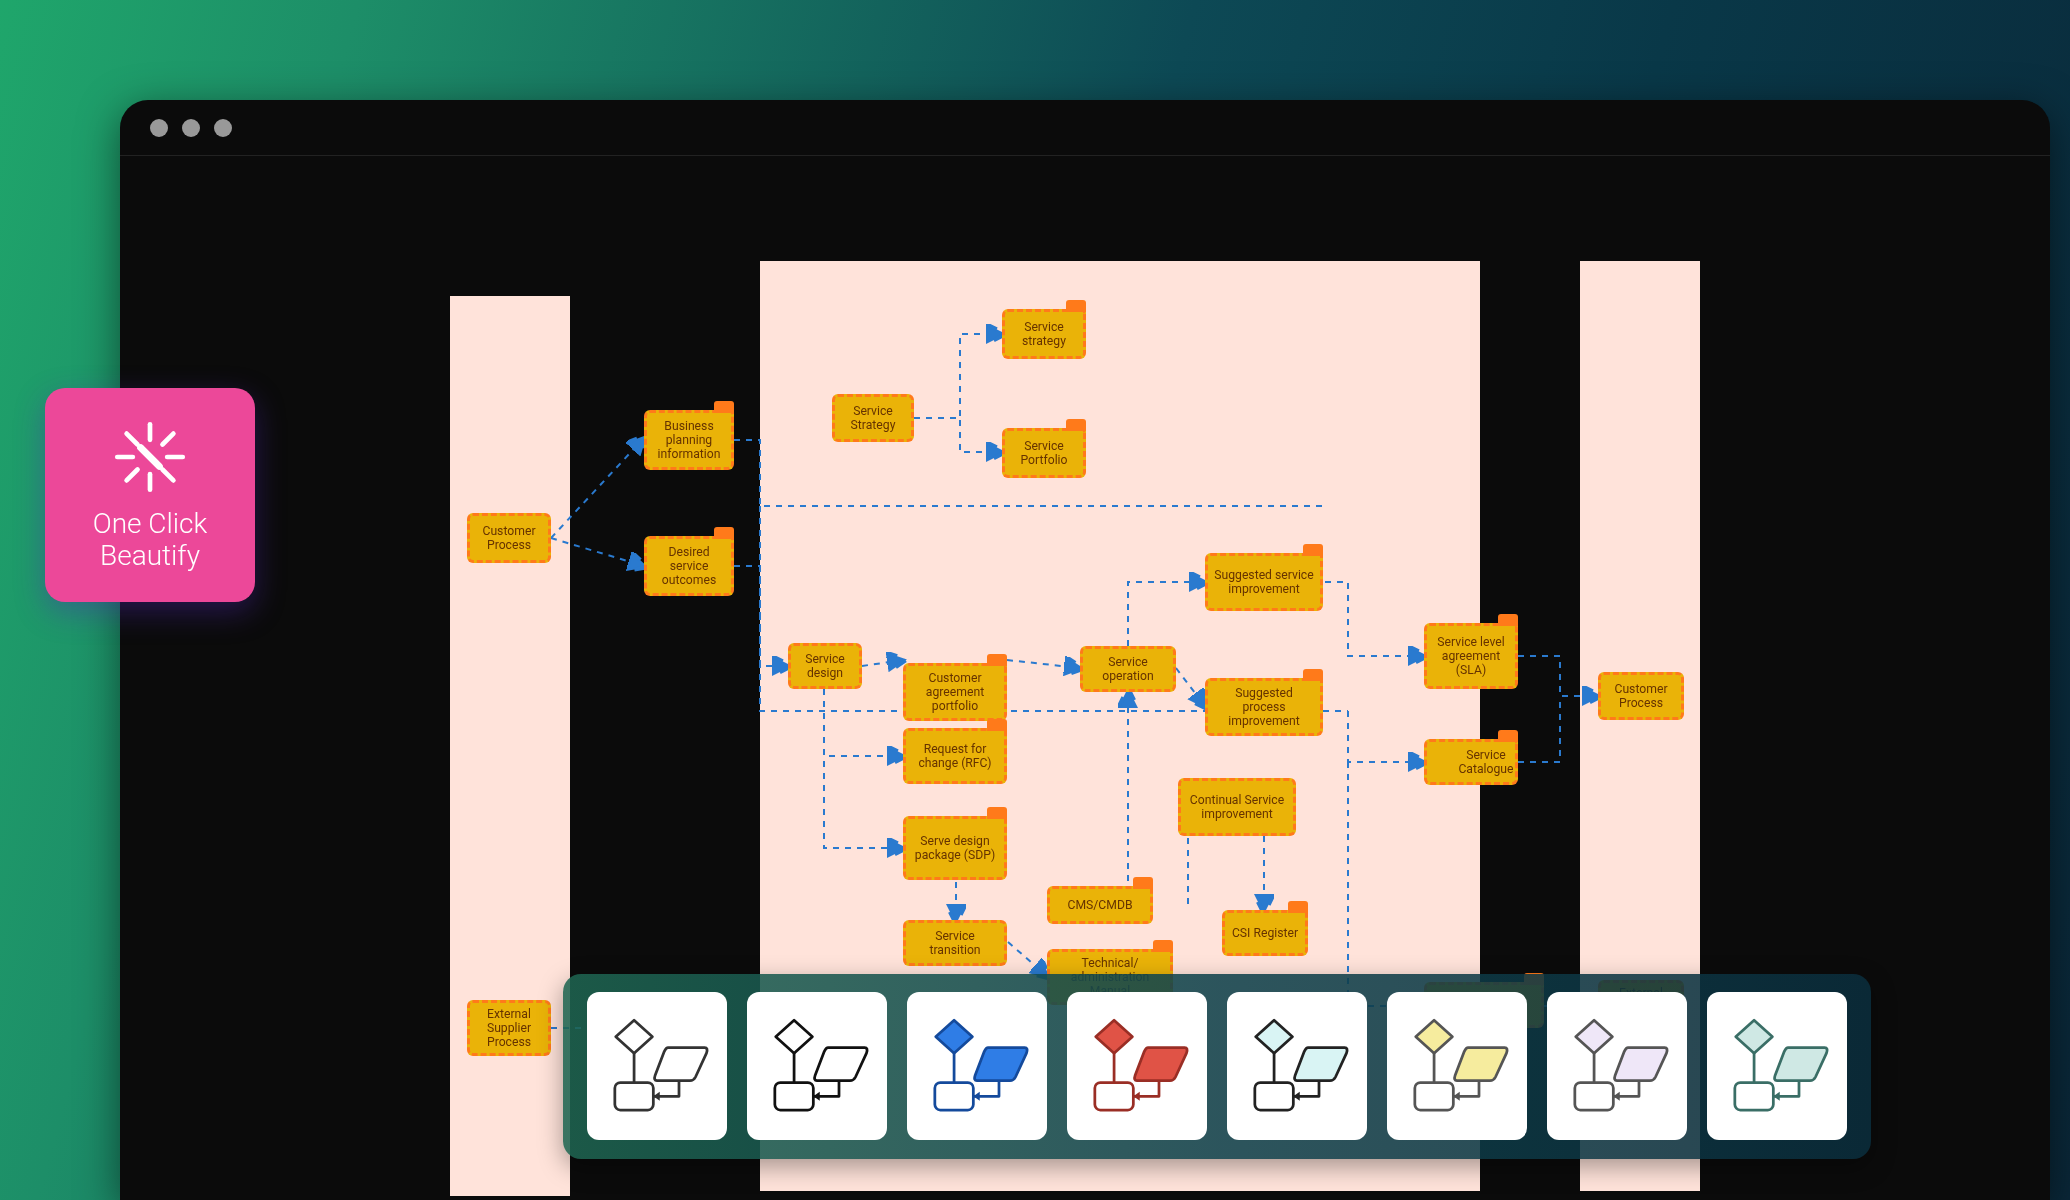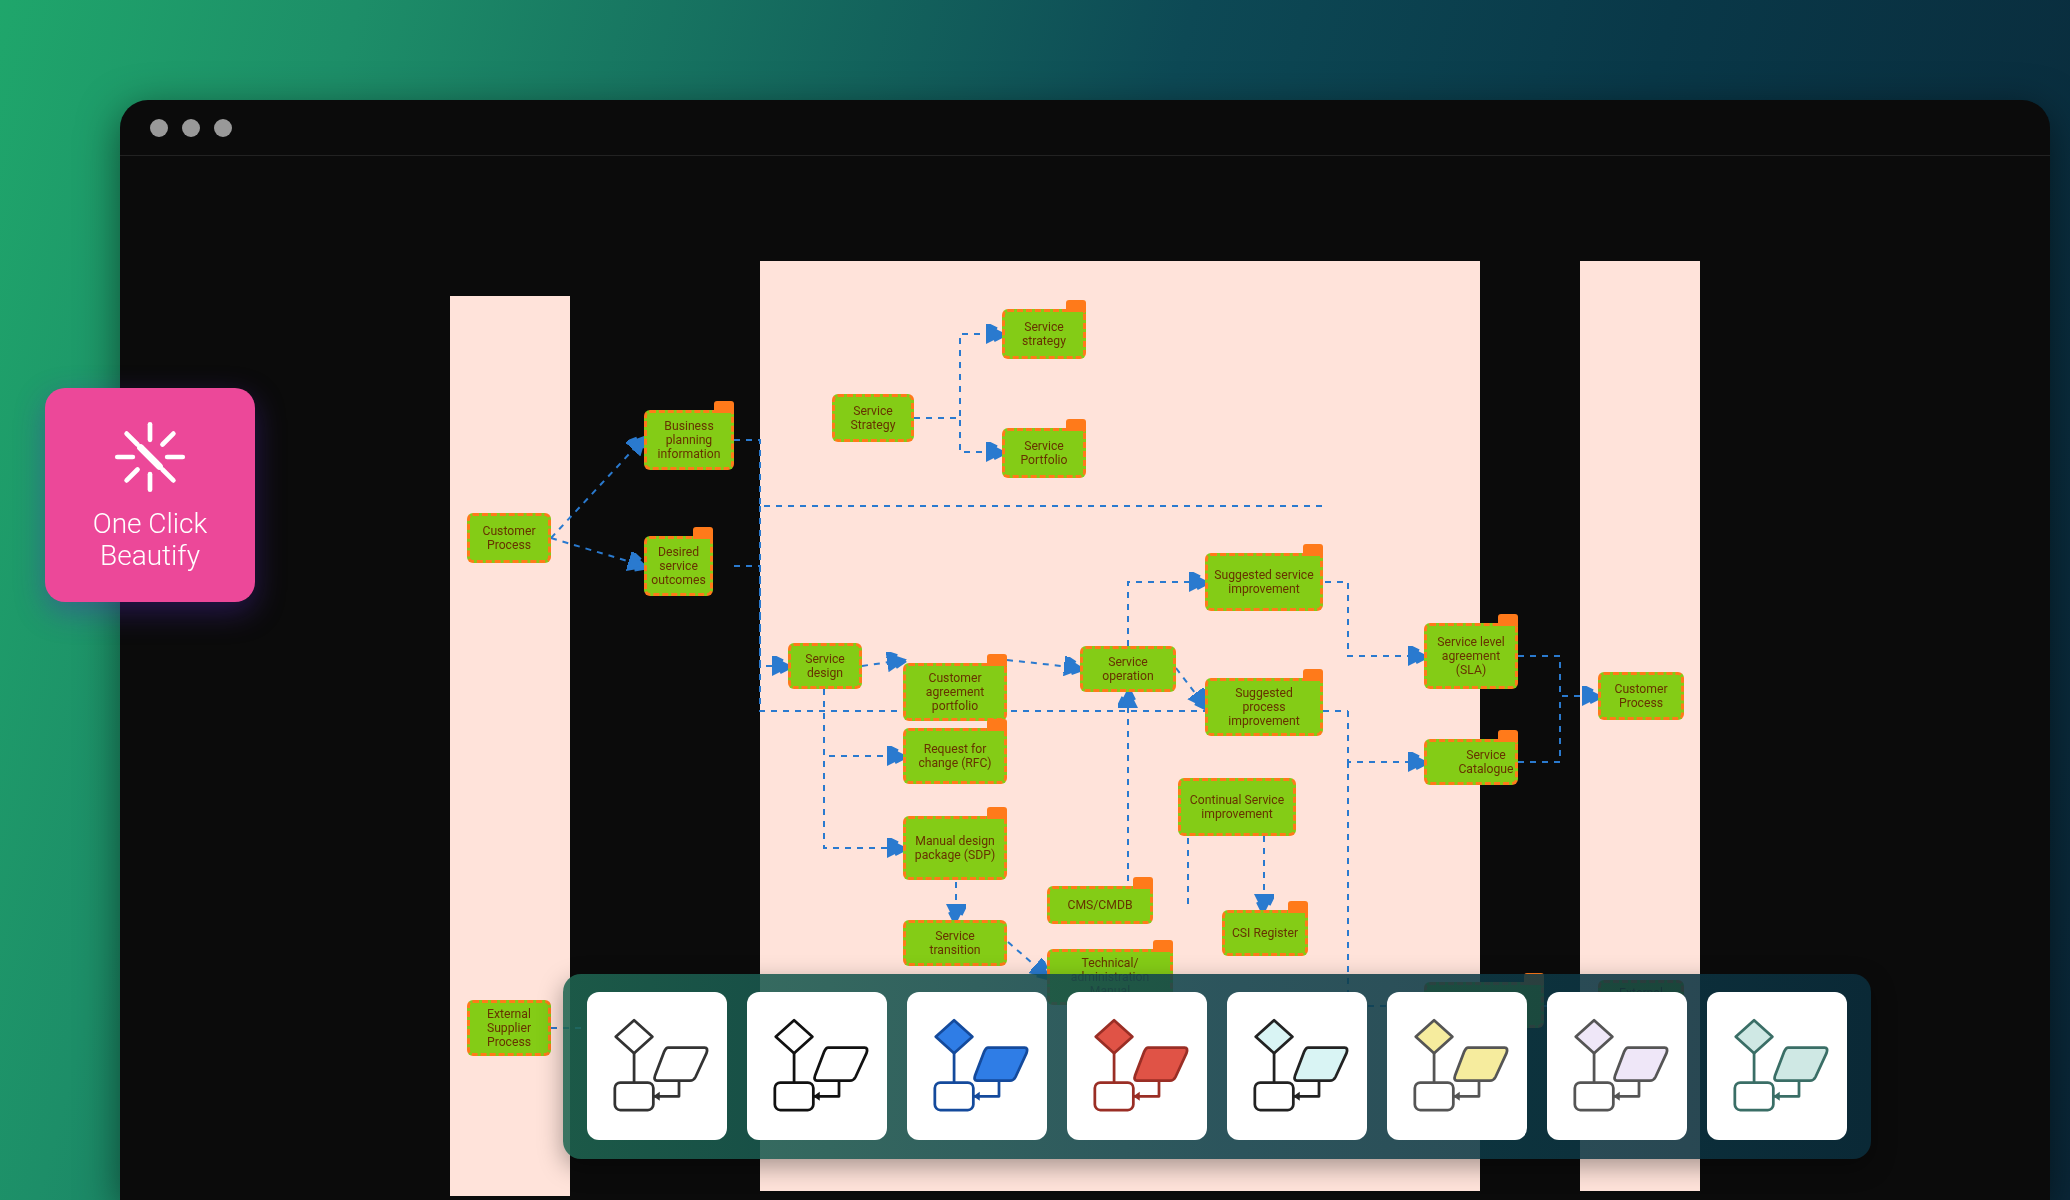--- a/index.html
+++ b/index.html
@@ -52,21 +52,21 @@
   .panel {
     position: absolute;
     background: #ffe3da;
   }
 
   
   .fbox {
     position: absolute;
     border: 3px dashed #ff7a1a;
     border-radius: 6px;
-    background: #84cc16;
+    background: #eab308;
     font-size: 12.2px;
     color: #663300;
     display: flex;
     align-items: center;
     justify-content: center;
     text-align: center;
     padding: 4px 6px;
     line-height: 1.15;
   }
   .fbox .tab {
@@ -211,21 +211,21 @@
         <span>Customer Process</span>
       </div>
     <div class="fbox" style="left:347px;top:844px;width:84px;height:56px;">
         <span>External Supplier Process</span>
       </div>
 
     <div class="fbox tabbed" style="left:524px;top:254px;width:90px;height:60px;">
         <div class="tab"></div>
         <span>Business planning information</span>
       </div>
-    <div class="fbox tabbed" style="left:524px;top:380px;width:69px;height:60px;">
+    <div class="fbox tabbed" style="left:524px;top:380px;width:90px;height:60px;">
         <div class="tab"></div>
         <span>Desired service outcomes</span>
       </div>
     <div class="fbox tabbed" style="left:531px;top:851px;width:76px;height:40px;">
         <div class="tab"></div>
         <span>Note</span>
       </div>
 
     <div class="fbox" style="left:712px;top:238px;width:82px;height:48px;">
         <span>Service Strategy</span>
@@ -245,21 +245,21 @@
     <div class="fbox tabbed" style="left:783px;top:474px;width:104px;height:58px;margin-top:33px;">
         <div class="tab"></div>
         <span>Customer agreement portfolio</span>
       </div>
     <div class="fbox tabbed" style="left:783px;top:572px;width:104px;height:56px;">
         <div class="tab"></div>
         <span>Request for change (RFC)</span>
       </div>
     <div class="fbox tabbed" style="left:783px;top:660px;width:104px;height:64px;">
         <div class="tab"></div>
-        <span>Manual design package (SDP)</span>
+        <span>Serve design package (SDP)</span>
       </div>
     <div class="fbox" style="left:783px;top:764px;width:104px;height:46px;">
         <span>Service transition</span>
       </div>
     <div class="fbox tabbed" style="left:927px;top:730px;width:106px;height:38px;">
         <div class="tab"></div>
         <span>CMS/CMDB</span>
       </div>
     <div class="fbox tabbed" style="left:927px;top:793px;width:126px;height:56px;">
         <div class="tab"></div>

